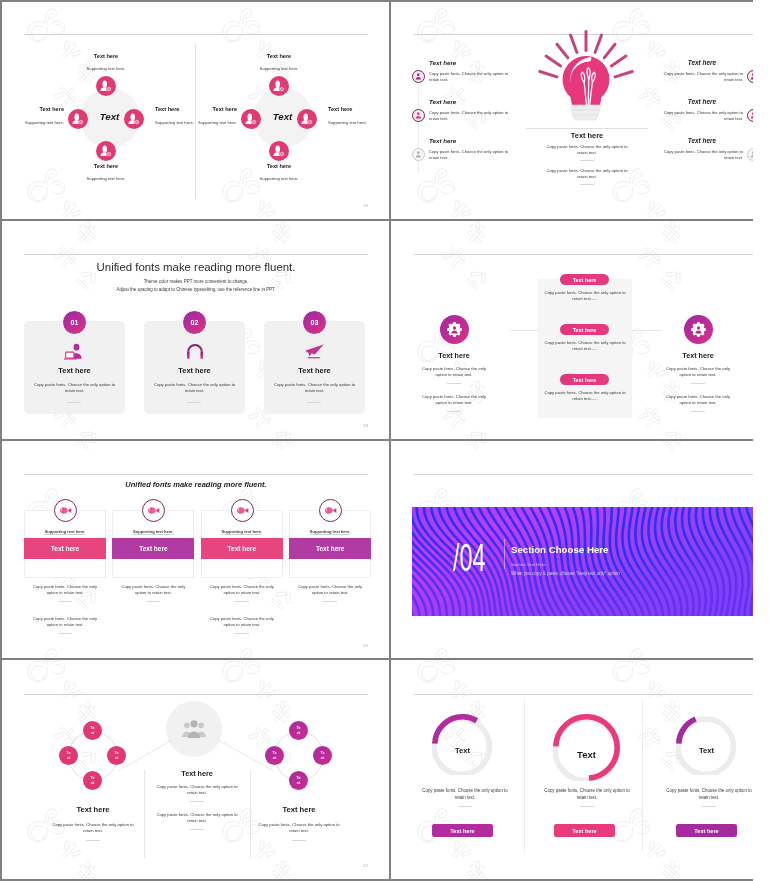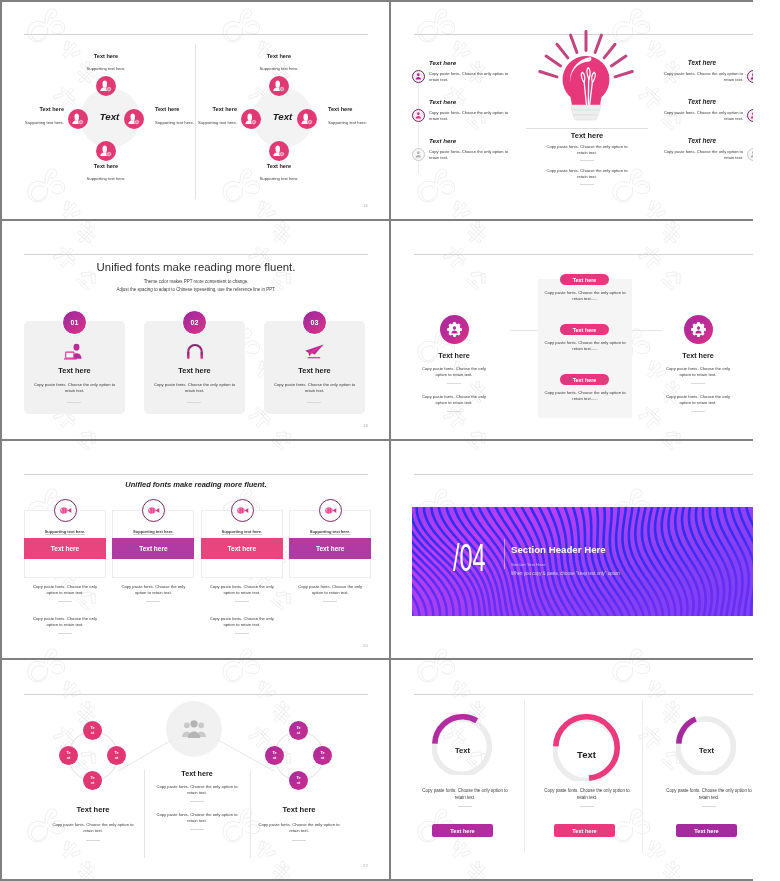--- a/index.html
+++ b/index.html
@@ -614,21 +614,21 @@
               <path d="M356.4,-6.0 L357.2,-3.2 L358.0,-0.5 L359.0,2.3 L360.1,5.1 L361.2,7.9 L362.5,10.6 L363.7,13.4 L365.0,16.2 L366.3,19.0 L367.5,21.7 L368.7,24.5 L369.9,27.3 L370.9,30.0 L371.8,32.8 L372.6,35.6 L373.3,38.4 L373.9,41.1 L374.3,43.9 L374.6,46.7 L374.7,49.5 L374.7,52.2 L374.6,55.0 L374.5,57.8 L374.2,60.5 L373.8,63.3 L373.4,66.1 L373.0,68.9 L372.5,71.6 L372.1,74.4 L371.7,77.2 L371.3,80.0 L371.0,82.7 L370.8,85.5 L370.7,88.3 L370.7,91.0 L370.8,93.8 L371.1,96.6 L371.4,99.4 L371.9,102.1 L372.5,104.9 L373.2,107.7 L374.0,110.5 L374.9,113.2 L375.9,116.0"></path>
               <path d="M364.4,-6.0 L365.2,-3.2 L366.2,-0.5 L367.2,2.3 L368.3,5.1 L369.5,7.9 L370.8,10.6 L372.0,13.4 L373.3,16.2 L374.5,19.0 L375.6,21.7 L376.7,24.5 L377.7,27.3 L378.6,30.0 L379.3,32.8 L380.0,35.6 L380.5,38.4 L380.8,41.1 L381.1,43.9 L381.2,46.7 L381.2,49.5 L381.1,52.2 L380.8,55.0 L380.5,57.8 L380.2,60.5 L379.8,63.3 L379.3,66.1 L378.9,68.9 L378.4,71.6 L378.0,74.4 L377.7,77.2 L377.4,80.0 L377.2,82.7 L377.1,85.5 L377.1,88.3 L377.2,91.0 L377.5,93.8 L377.9,96.6 L378.4,99.4 L379.0,102.1 L379.8,104.9 L380.6,107.7 L381.6,110.5 L382.6,113.2 L383.6,116.0"></path>
               <path d="M372.4,-6.0 L373.4,-3.2 L374.4,-0.5 L375.5,2.3 L376.7,5.1 L377.9,7.9 L379.1,10.6 L380.3,13.4 L381.4,16.2 L382.5,19.0 L383.6,21.7 L384.5,24.5 L385.3,27.3 L386.1,30.0 L386.7,32.8 L387.1,35.6 L387.4,38.4 L387.6,41.1 L387.7,43.9 L387.7,46.7 L387.5,49.5 L387.3,52.2 L386.9,55.0 L386.5,57.8 L386.1,60.5 L385.6,63.3 L385.2,66.1 L384.7,68.9 L384.3,71.6 L384.0,74.4 L383.7,77.2 L383.5,80.0 L383.4,82.7 L383.5,85.5 L383.6,88.3 L383.9,91.0 L384.3,93.8 L384.9,96.6 L385.5,99.4 L386.3,102.1 L387.2,104.9 L388.2,107.7 L389.2,110.5 L390.3,113.2 L391.4,116.0"></path>
               <path d="M380.6,-6.0 L381.6,-3.2 L382.7,-0.5 L383.8,2.3 L385.0,5.1 L386.1,7.9 L387.3,10.6 L388.4,13.4 L389.5,16.2 L390.5,19.0 L391.4,21.7 L392.2,24.5 L392.8,27.3 L393.4,30.0 L393.8,32.8 L394.1,35.6 L394.2,38.4 L394.3,41.1 L394.2,43.9 L394.0,46.7 L393.7,49.5 L393.4,52.2 L392.9,55.0 L392.5,57.8 L392.0,60.5 L391.5,63.3 L391.1,66.1 L390.7,68.9 L390.3,71.6 L390.1,74.4 L389.9,77.2 L389.8,80.0 L389.9,82.7 L390.1,85.5 L390.4,88.3 L390.8,91.0 L391.4,93.8 L392.1,96.6 L392.9,99.4 L393.8,102.1 L394.8,104.9 L395.8,107.7 L397.0,110.5 L398.1,113.2 L399.3,116.0"></path>
               <path d="M388.8,-6.0 L389.9,-3.2 L391.0,-0.5 L392.1,2.3 L393.2,5.1 L394.4,7.9 L395.4,10.6 L396.5,13.4 L397.4,16.2 L398.3,19.0 L399.0,21.7 L399.6,24.5 L400.1,27.3 L400.5,30.0 L400.8,32.8 L400.9,35.6 L400.9,38.4 L400.7,41.1 L400.5,43.9 L400.2,46.7 L399.8,49.5 L399.4,52.2 L398.9,55.0 L398.4,57.8 L397.9,60.5 L397.5,63.3 L397.1,66.1 L396.7,68.9 L396.4,71.6 L396.3,74.4 L396.2,77.2 L396.3,80.0 L396.5,82.7 L396.8,85.5 L397.3,88.3 L397.9,91.0 L398.6,93.8 L399.4,96.6 L400.3,99.4 L401.4,102.1 L402.5,104.9 L403.6,107.7 L404.8,110.5 L406.0,113.2 L407.2,116.0"></path>
             </g>
      </svg>
     </div>
     <div class="abs" style="left:39px;top:84px;font-size:39px;line-height:1;color:#fff;font-weight:300;transform:scaleX(0.6);transform-origin:left top">/04</div>
     <div class="abs" style="left:90px;top:85px;width:1px;height:30px;background:rgba(255,255,255,.45)"></div>
-    <div class="abs" style="left:97px;top:90px;font-size:9.7px;color:#fff;font-weight:bold">Section Header Here</div>
+    <div class="abs" style="left:97px;top:90px;font-size:9.7px;color:#fff;font-weight:bold">Section Choose Here</div>
     <div class="abs" style="left:97px;top:108px;font-size:4.4px;color:rgba(255,255,255,.62)">Section Text Here</div>
     <div class="abs" style="left:97px;top:117px;font-size:4.45px;color:rgba(255,255,255,.72)">When you copy &amp; paste, choose "keep text only" option</div>
     <div class="pgnum">21</div>
    </div>
   </div>
   <div class="cell" style="left:0px;top:660px">
    <div class="slide">
     <div class="toprule"></div>
     <div class="abs circ fl" style="left:142px;top:27px;width:56px;height:56px;background:#f1f1f1">
           <svg viewBox="0 0 40 32" width="26" height="21">

